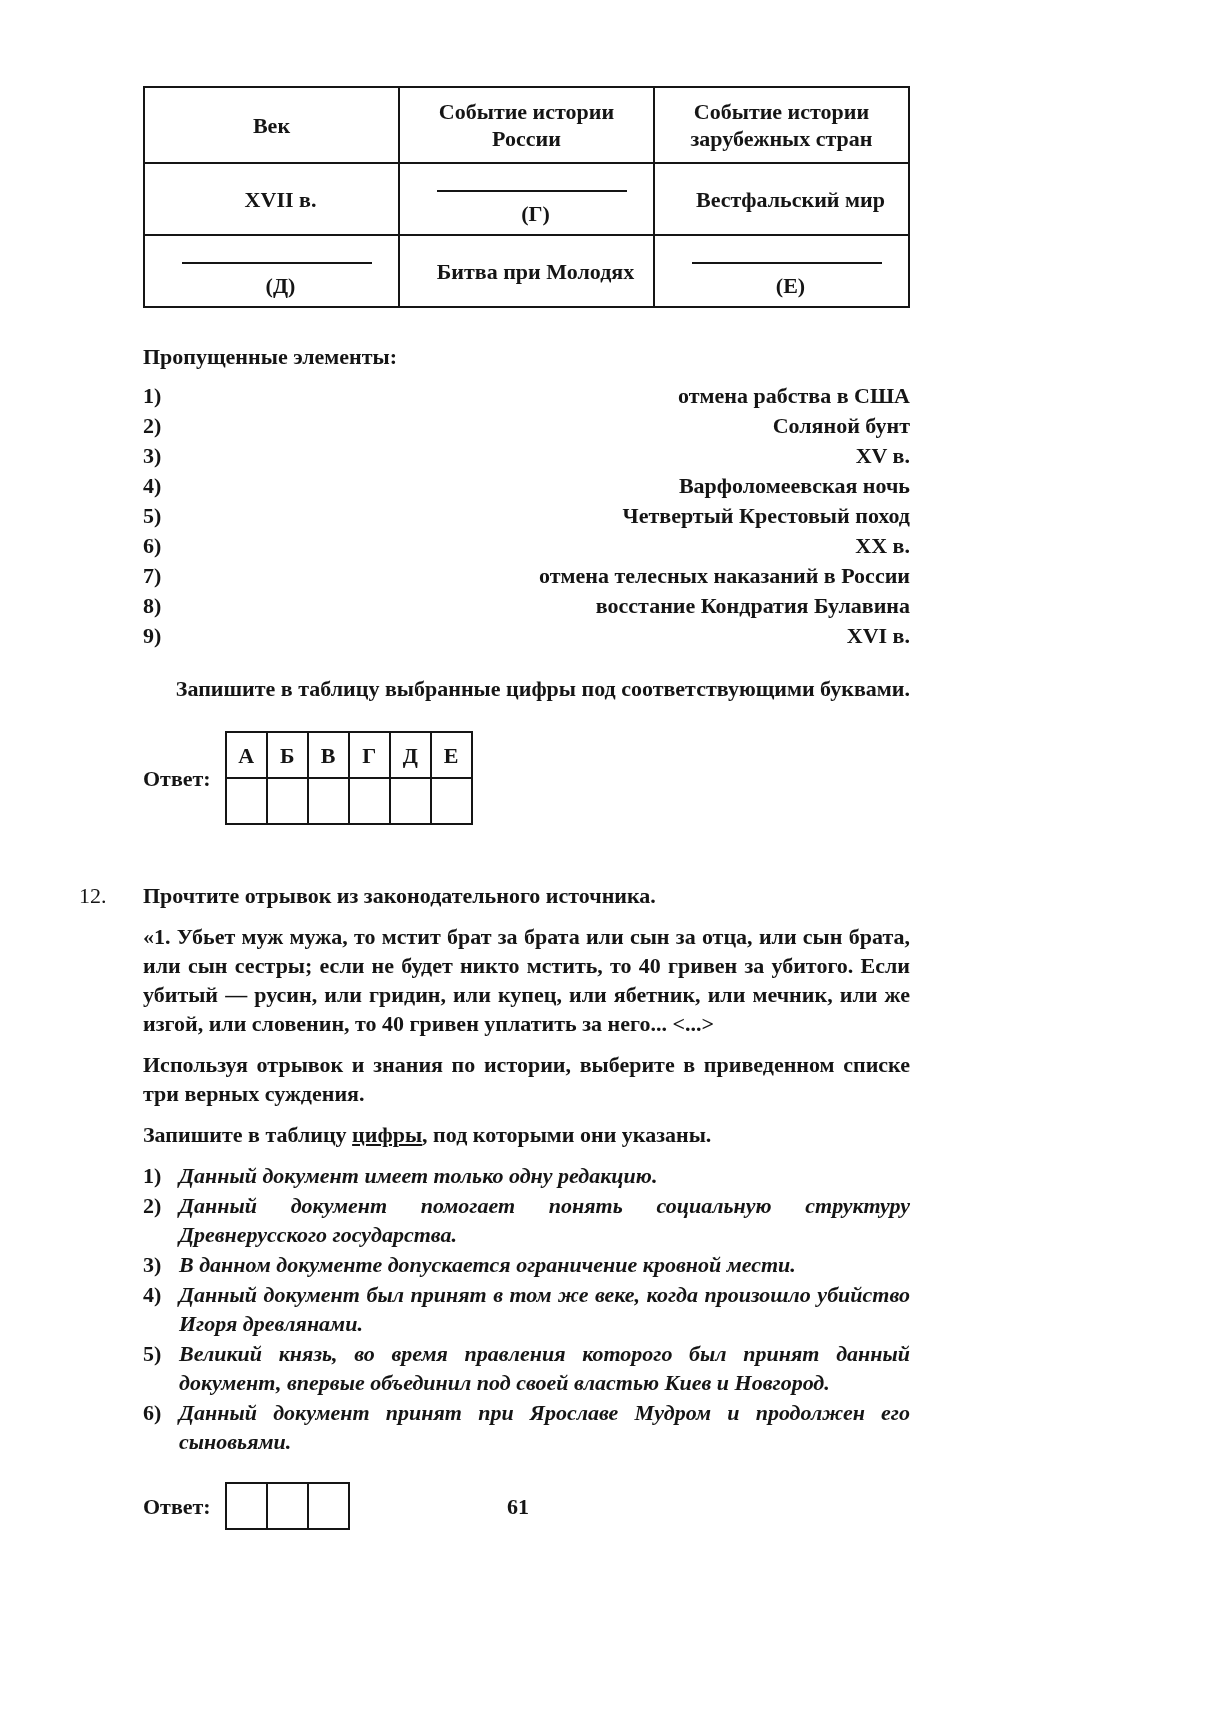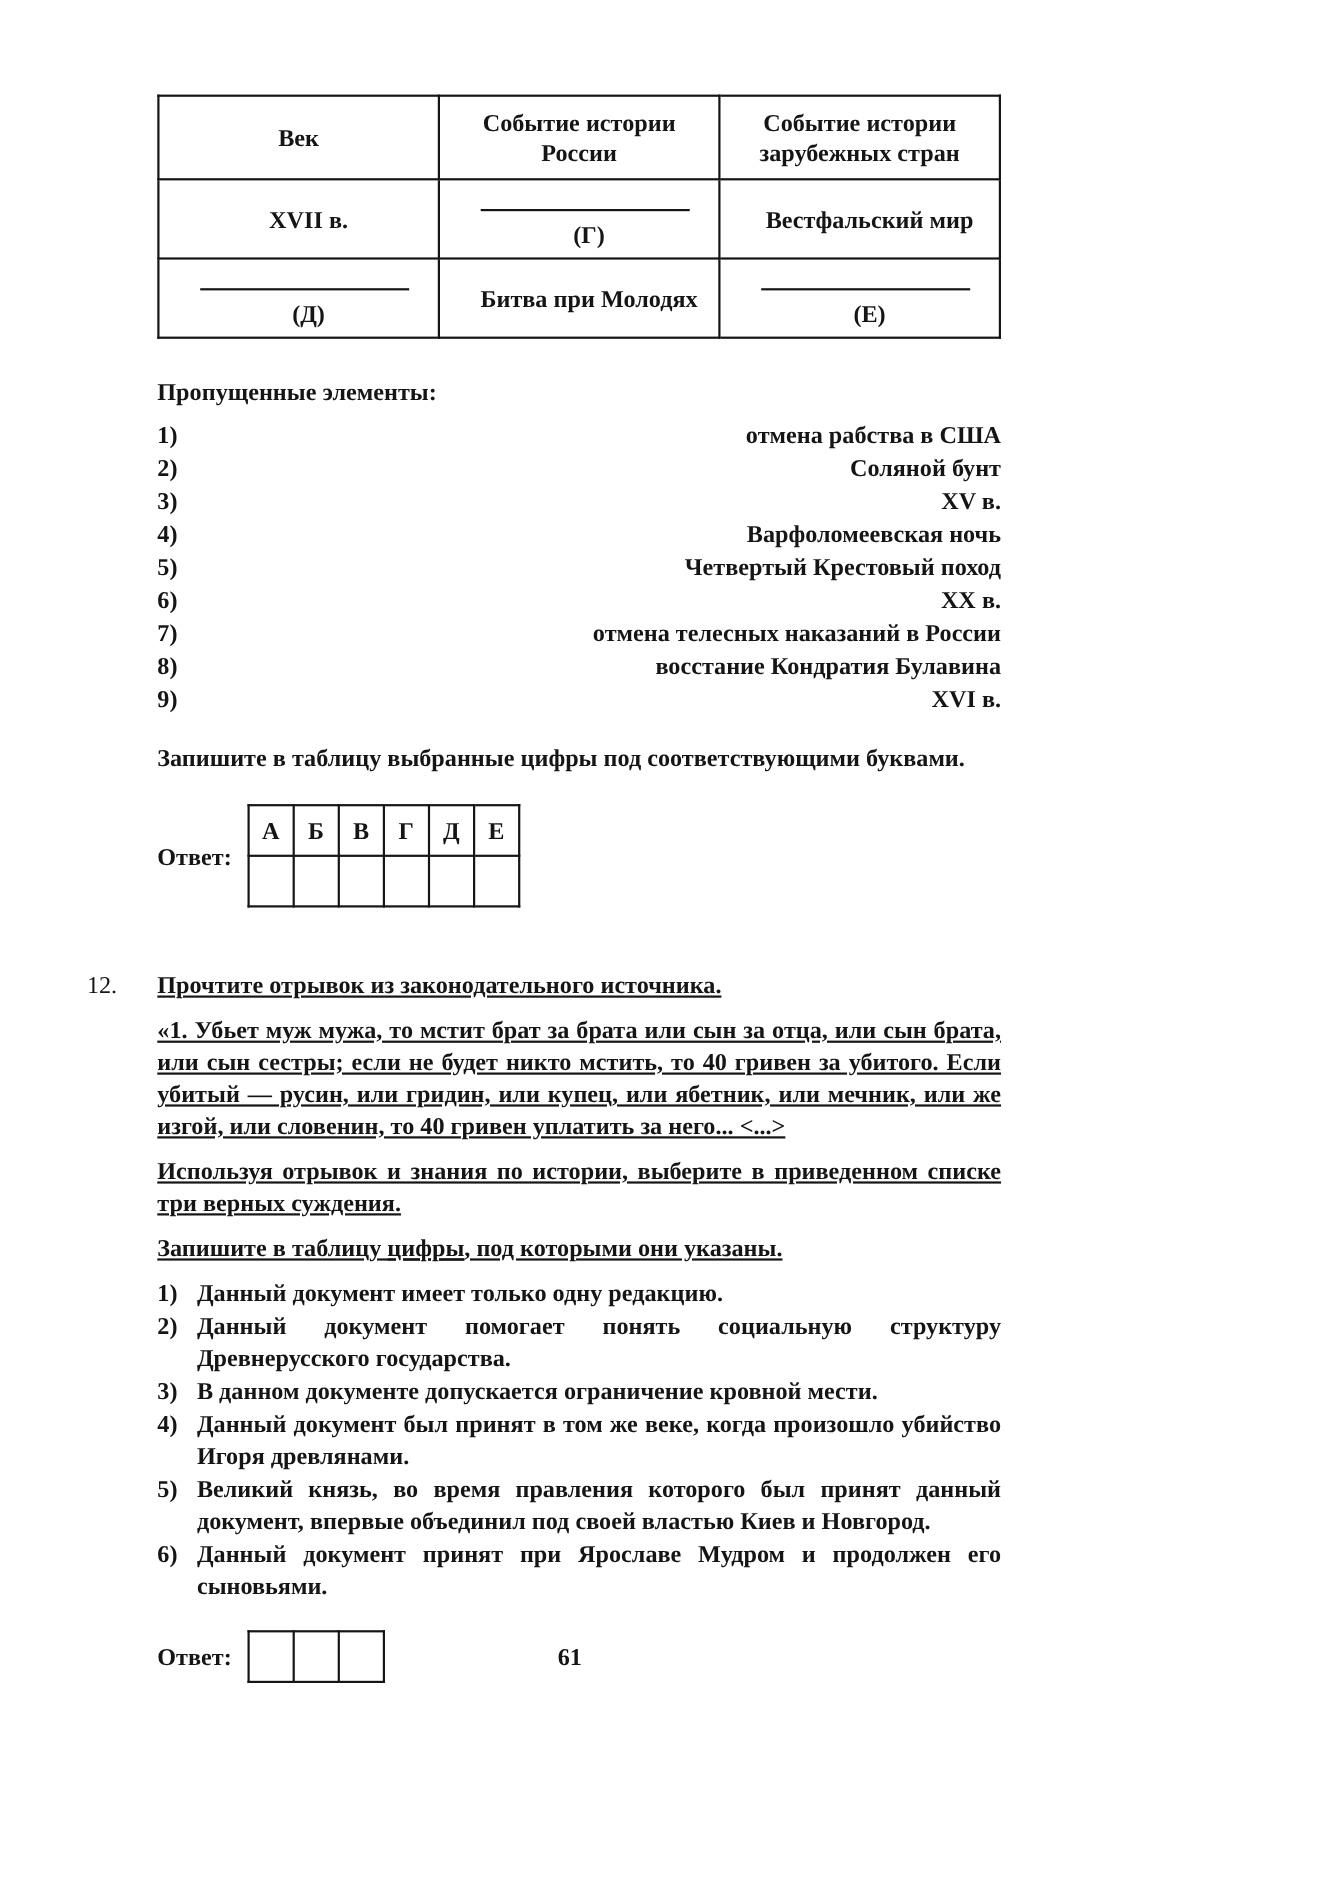--- a/index.html
+++ b/index.html
@@ -32,38 +32,38 @@
     display: inline-block; width: 190px;
     border-bottom: 2px solid #151515;
     margin-right: 8px;
   }
 
   
   .section-title { margin: 34px 0 10px; }
   .opt { display: flex; margin: 0 0 1px; }
   .opt .num { flex: none; width: 36px; }
   .opt .txt { flex: 1; text-align: right; }
-  .stmts .txt { text-align: justify; }
-
-  .instr { margin: 24px 0 0; }
+  .stmts .txt { text-align: justify; font-style: italic; }
+
+  .instr { margin: 24px 0 0; text-align: right; }
 
   
   .answer-sec { display: flex; align-items: center; gap: 14px; margin-top: 28px; }
   .answer-label { font-weight: 700; }
   table.ans { border-collapse: collapse; }
   table.ans td {
     border: 2px solid #151515;
     width: 39px; height: 44px;
     text-align: center; padding: 0;
   }
 
   
   .task { position: relative; margin-top: 56px; }
   .task-num { position: absolute; left: -64px; top: 0; font-weight: 400; }
-  .body { margin: 0 0 12px; text-decoration: underline; }
+  .body { margin: 0 0 12px; }
   .just { text-align: justify; }
   .uword { font-weight: 700; text-decoration: underline; }
   .stmts { margin-top: 4px; }
   .answer-sec.small { margin-top: 26px; }
 
   .page-num { position: absolute; left: 0; right: 0; top: 1492px; text-align: center; }
 </style>
 </head>
 <body>
 

